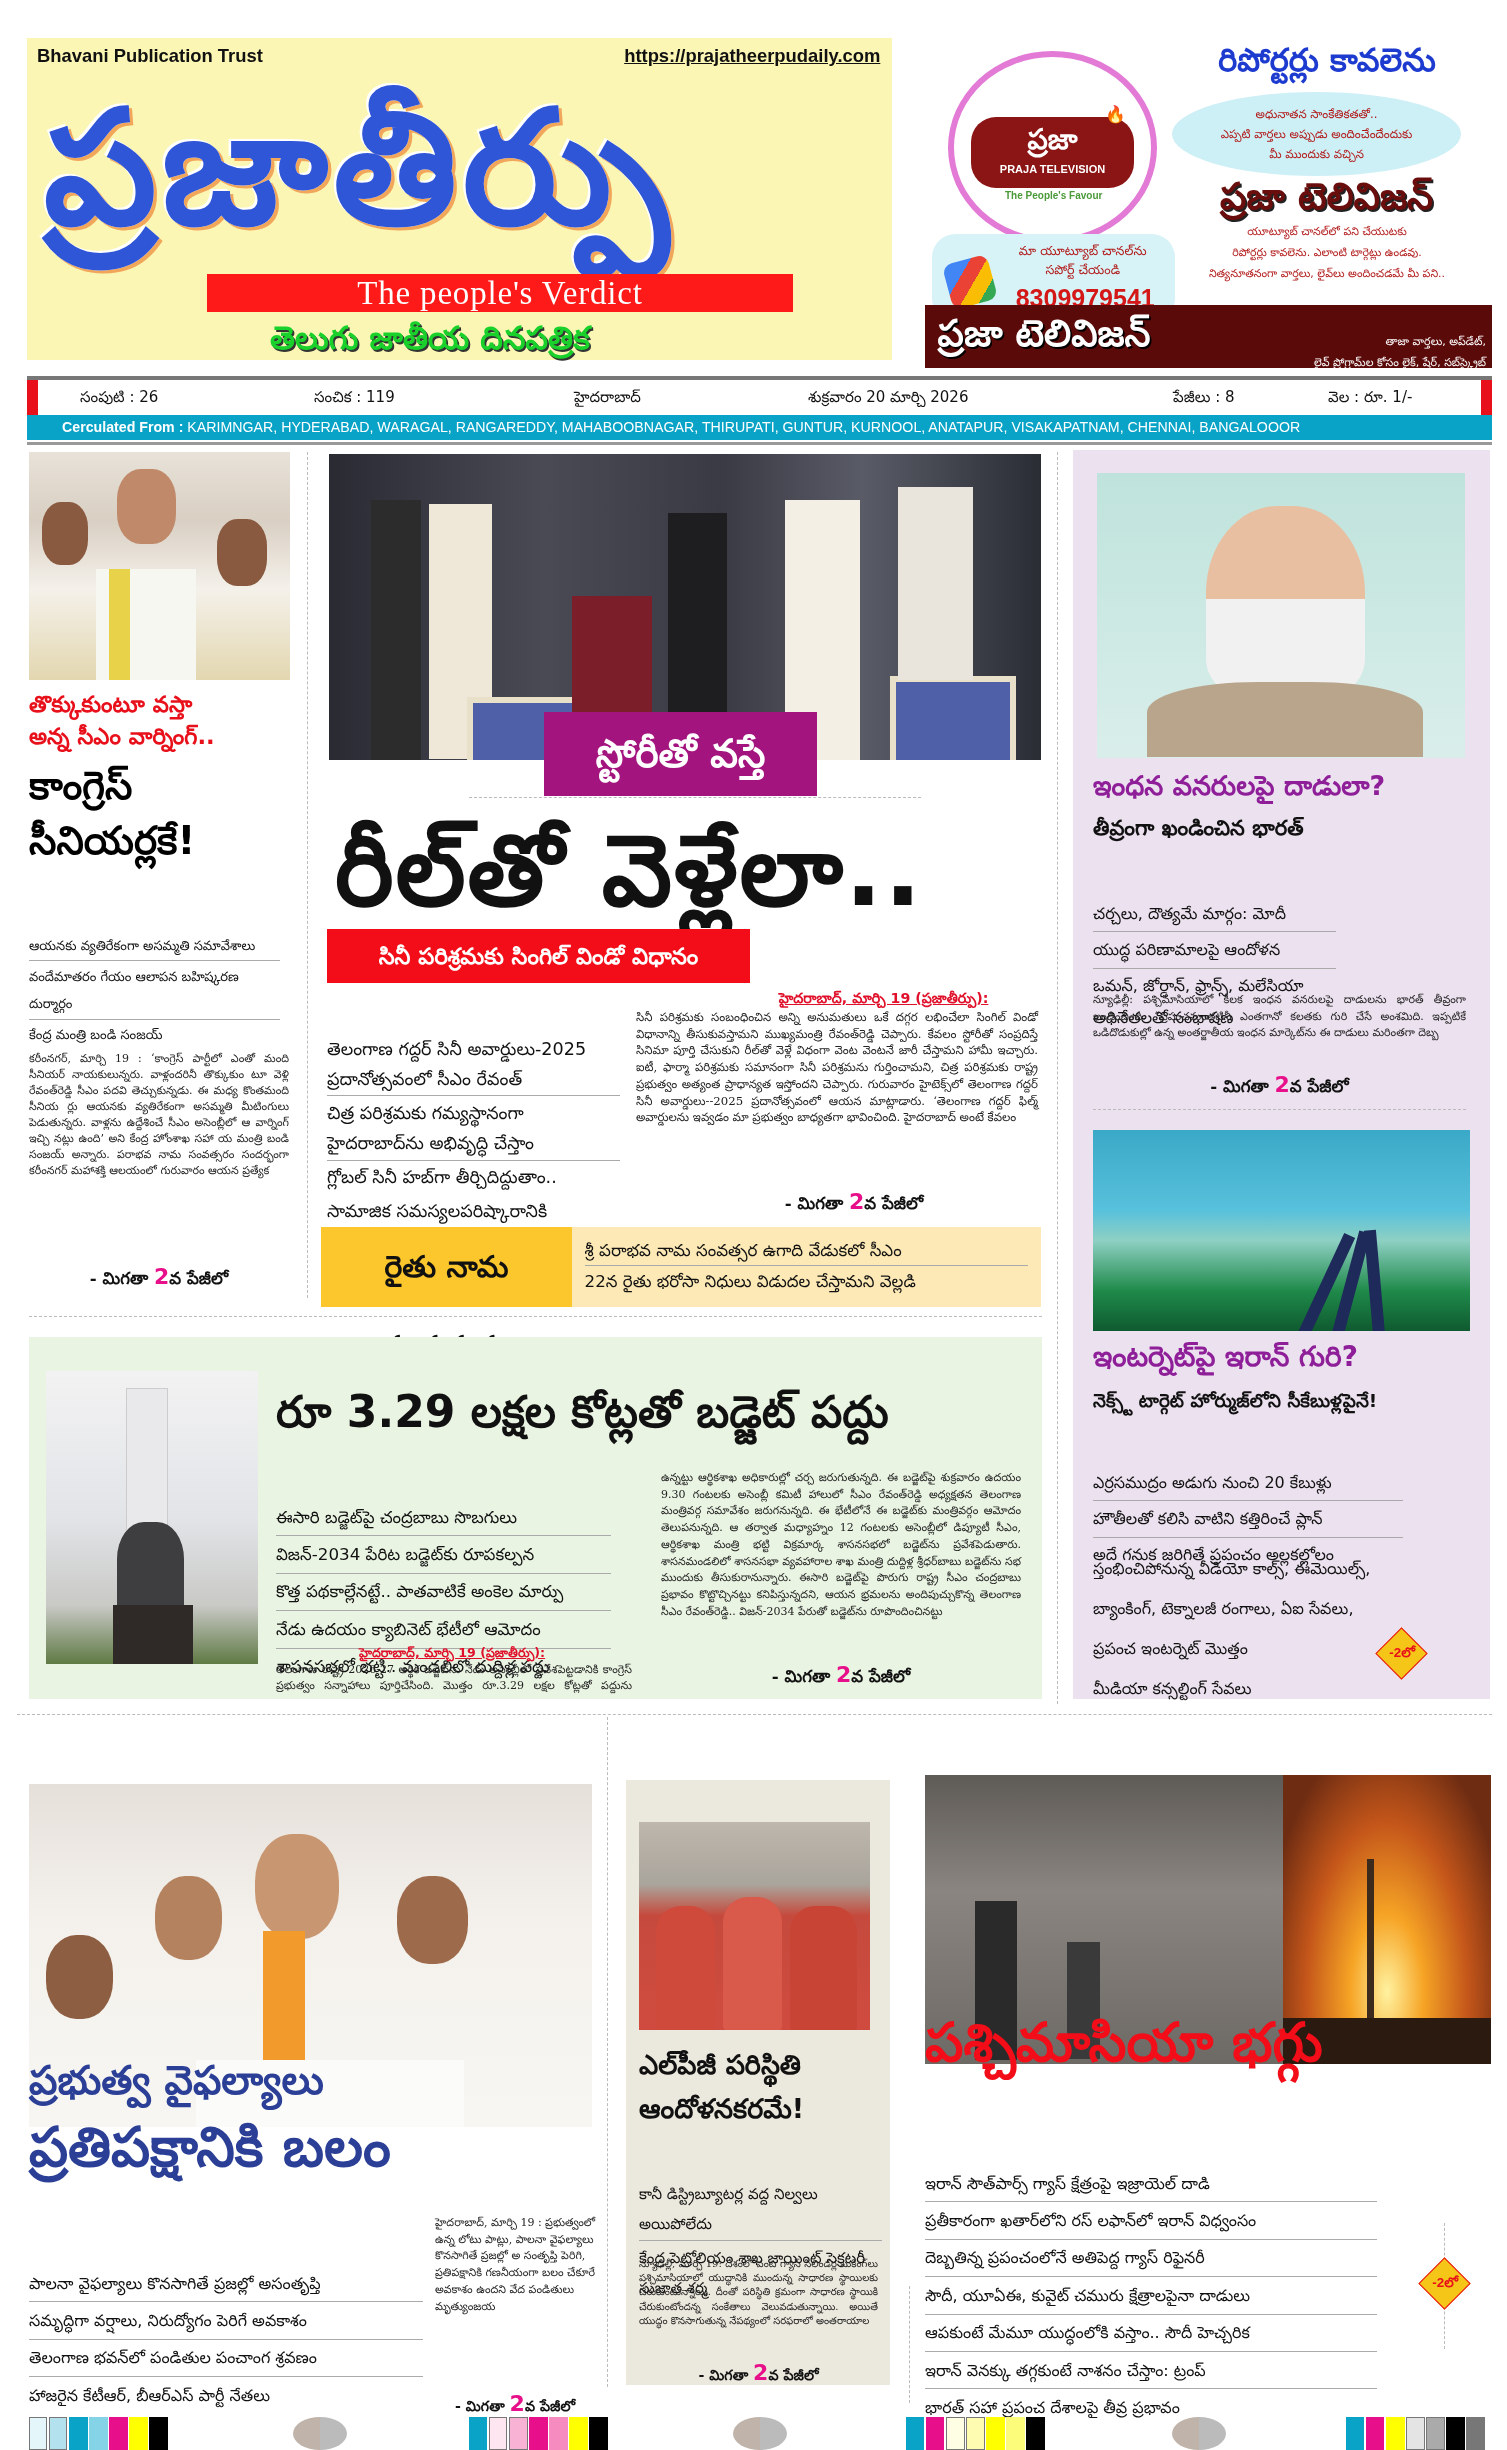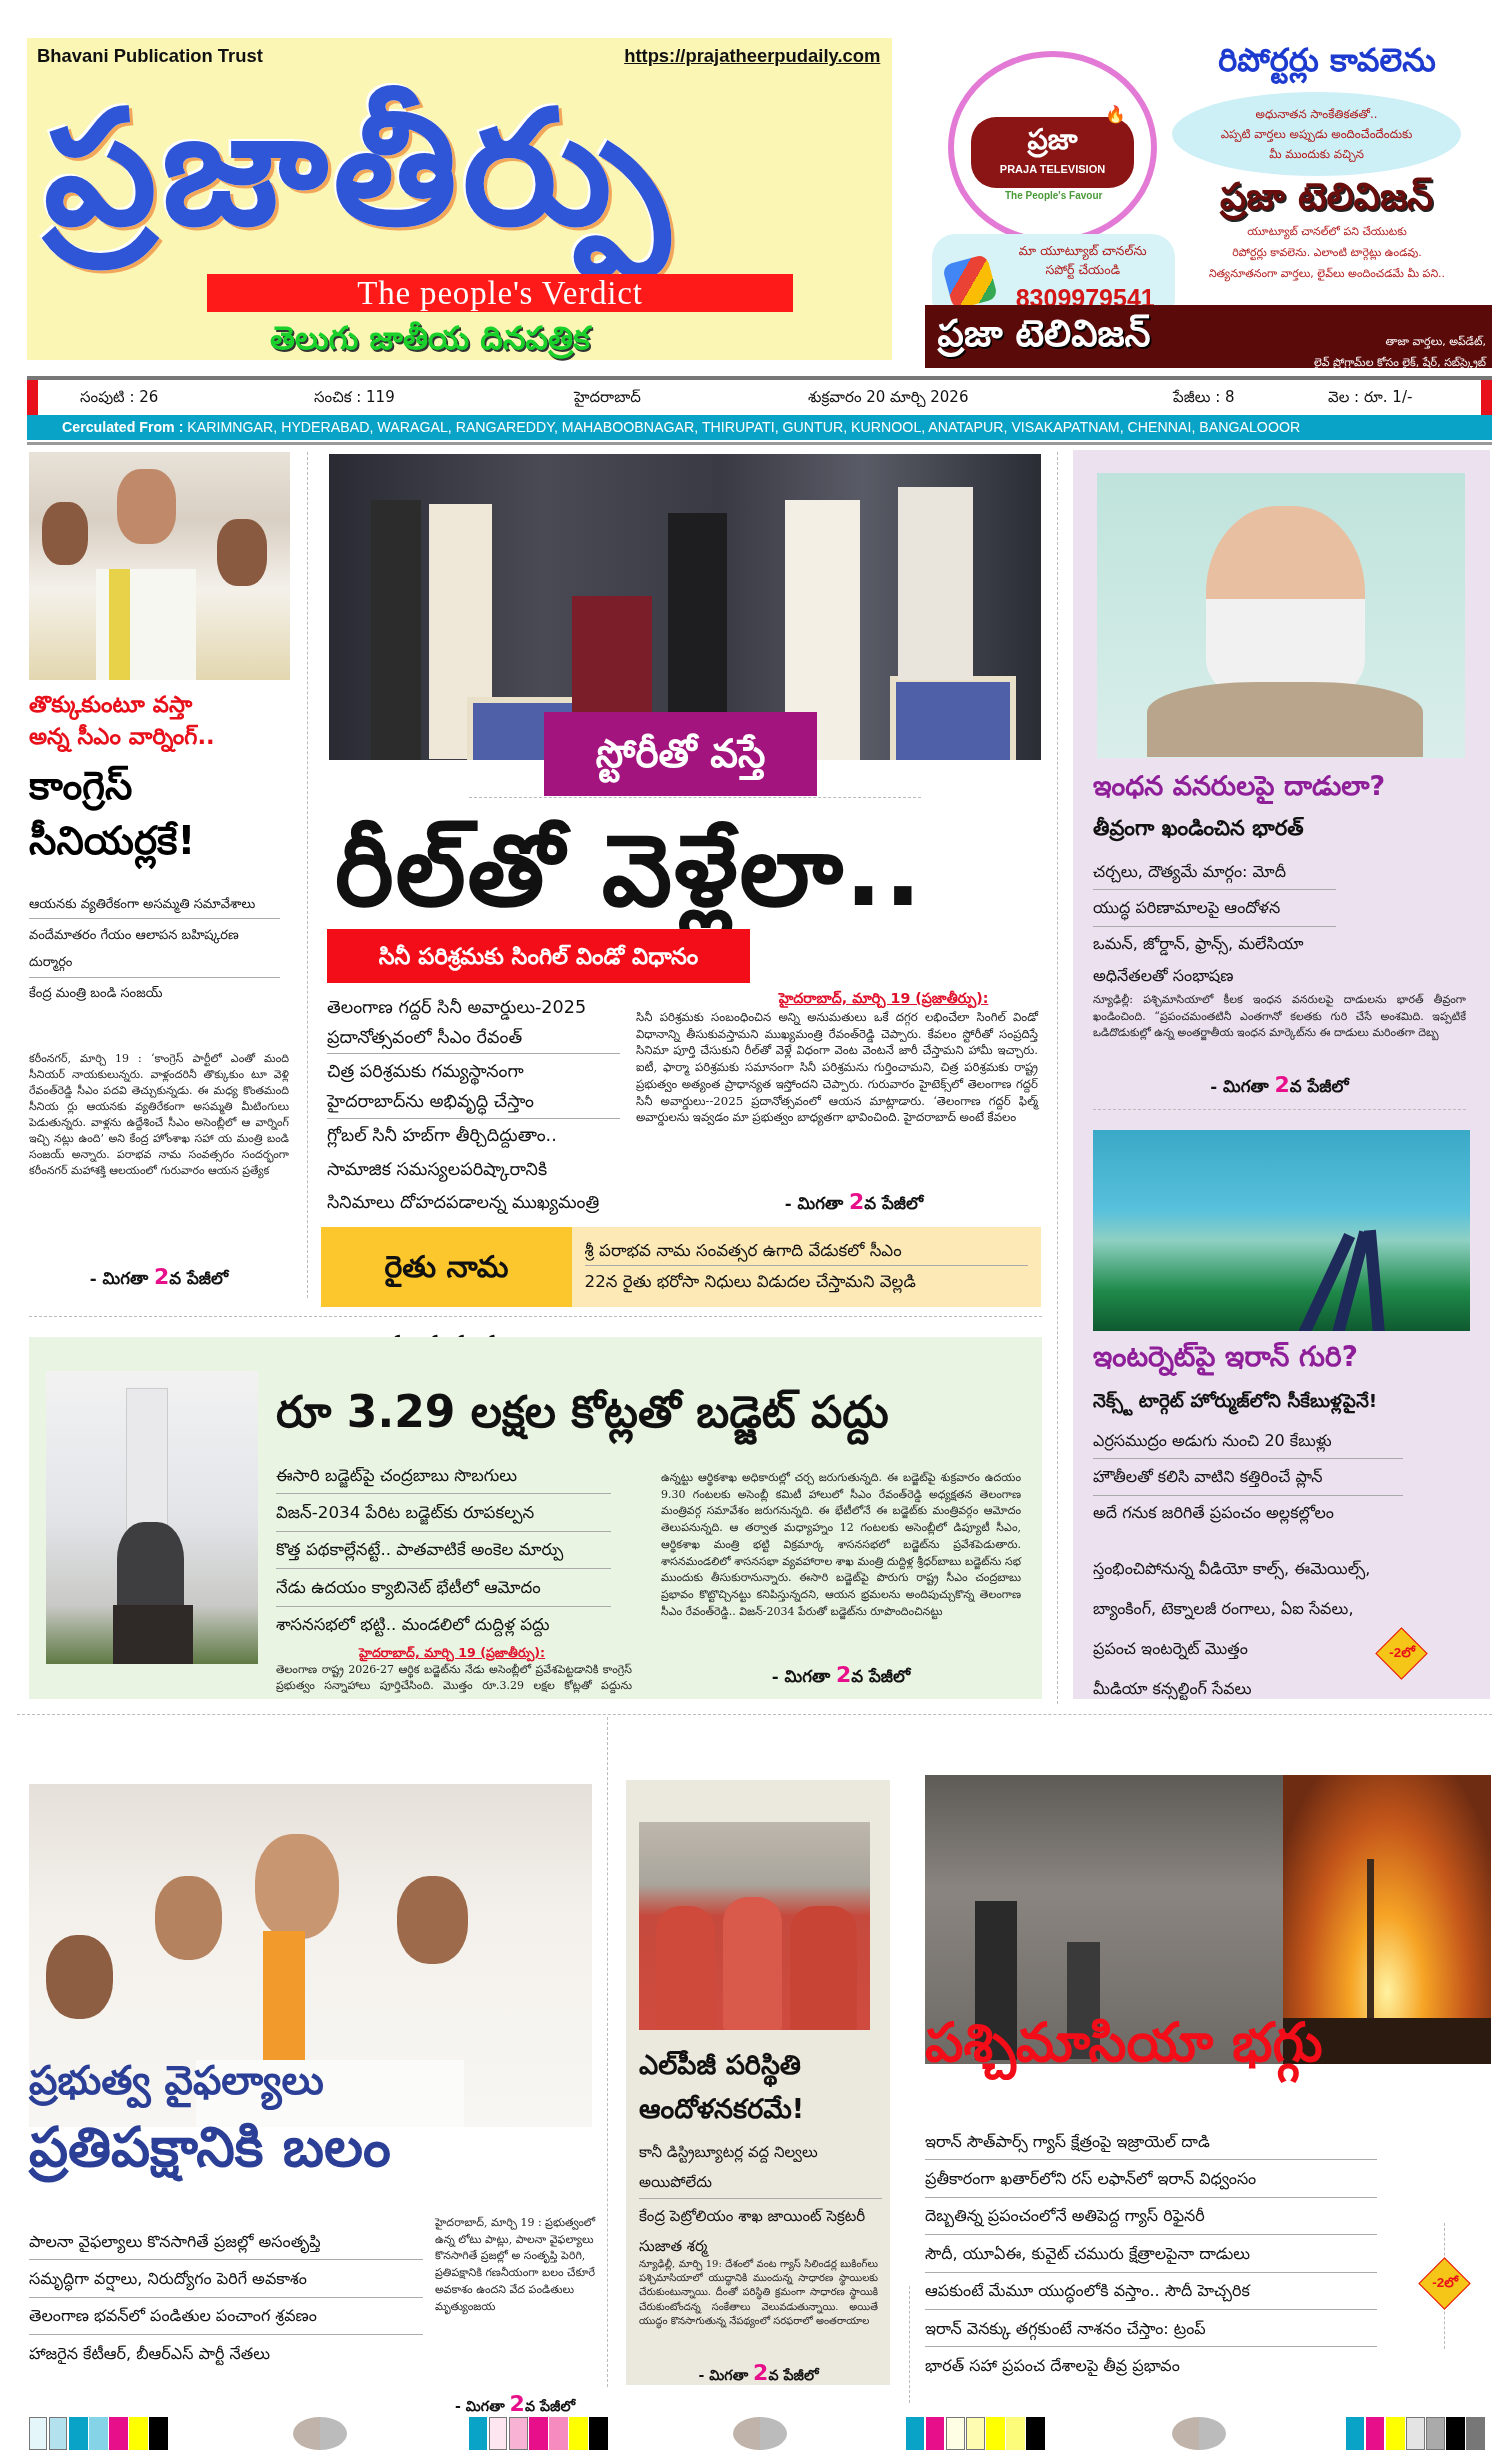--- a/index.html
+++ b/index.html
@@ -39,21 +39,21 @@
   .circ b { font-weight: bold; }
   .circline { left: 27px; top: 442px; width: 1465px; height: 3.3px; background: #999; }
   
   .photo { position: absolute; overflow: hidden; }
   .cont { font: bold 16.7px "DejaVu Sans", sans-serif; color: #111; text-align: center; }
   .cont .two { color: #e8108a; font-size: 22px; }
   .body { font: 12.6px "DejaVu Serif", serif; line-height: 17.6px; text-align: justify; color: #222; }
   .dateline { color: #e0102a; font: bold 14.2px "DejaVu Sans", sans-serif; text-decoration: underline; }
   .vdash { position: absolute; border-left: 1.7px dashed #bbb; }
   .hdash { position: absolute; border-top: 1.7px dashed #bbb; }
-  .deck { font: 18.4px "DejaVu Sans", sans-serif; line-height: 32px; color: #111; }
+  .deck { font: 18.4px "DejaVu Sans", sans-serif; line-height: 32px; color: #111; margin-top: 42px; }
   .deck div { border-bottom: 1.7px solid #aaa; padding: 1.7px 0; }
   .deck div:last-child { border-bottom: none; }
   .badge2 { position: absolute; width: 37px; height: 37px; background: #f5c518; border: 1.7px solid #e8101a; transform: rotate(45deg); }
   .badge2 span { display: block; transform: rotate(-45deg); font: bold 13.4px "Liberation Sans", sans-serif; color: #e8101a; text-align: center; line-height: 33px; }
   .regbar { position: absolute; top: 2417px; height: 33px; display: flex; gap: 1.7px; }
   .regbar i { display: block; width: 18.4px; height: 33px; }
   .reg-oval { position: absolute; top: 2417px; width: 54px; height: 33px; border-radius: 50%; background: linear-gradient(90deg,#bfb3aa 50%,#bbb 50%); }
 </style>
 </head>
 <body>

